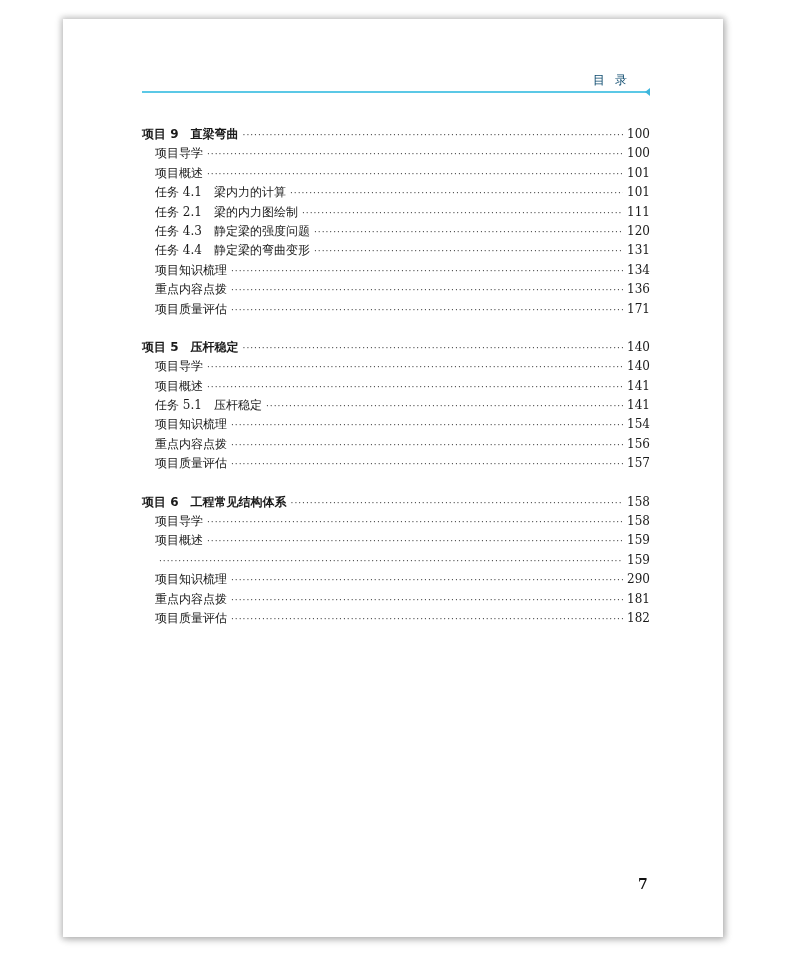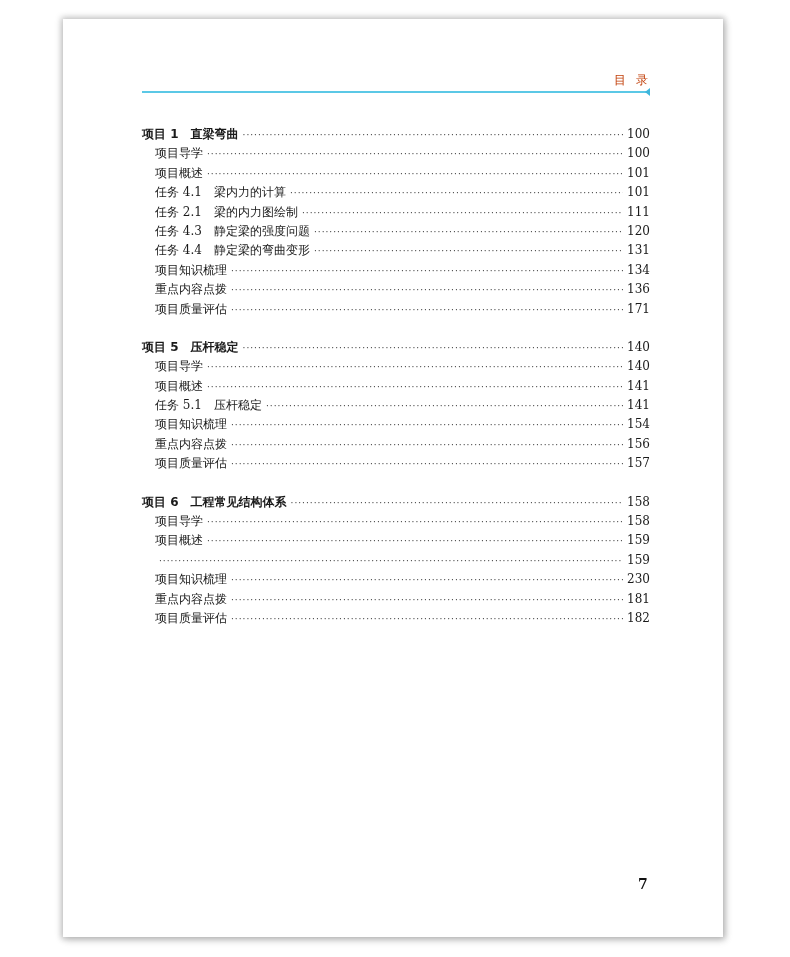--- a/index.html
+++ b/index.html
@@ -19,28 +19,28 @@
       position: absolute;
       left: 63px;
       top: 19px;
       width: 660px;
       height: 918px;
       background: #ffffff;
       box-shadow: 0 0 6px 2px rgba(0,0,0,0.22), 2px 3px 8px rgba(0,0,0,0.15);
     }
     .running-head {
       position: absolute;
-      left: 88px;
+      left: 67px;
       top: 53px;
       width: 507px;
       text-align: right;
       font-size: 12px;
       letter-spacing: 10px;
       margin-right: -10px;
-      color: #c2410c;
+      color: #0c4a6e;
     }
     .head-rule {
       position: absolute;
       left: 79px;
       top: 72px;
       width: 506px;
       height: 2px;
       background: #5bc8e6;
     }
     .head-rule-end {
@@ -120,21 +120,21 @@
 <body>
 
 <div class="page">
   <div class="running-head">目录</div>
   <div class="head-rule"></div>
   <div class="head-rule-end"></div>
 
   <div class="toc" id="toc">
       <div class="section">
         <div class="row level-1">
-          <span class="label-text"><span class="label-prefix">项目 1</span><span>直梁弯曲</span></span>
+          <span class="label-text"><span class="label-prefix">项目 9</span><span>直梁弯曲</span></span>
           <span class="leader"></span>
           <span class="page-num">100</span>
         </div>
         <div class="row level-2">
           <span class="label-text"><span>项目导学</span></span>
           <span class="leader"></span>
           <span class="page-num">100</span>
         </div>
         <div class="row level-2">
           <span class="label-text"><span>项目概述</span></span>
@@ -230,21 +230,21 @@
           <span class="leader"></span>
           <span class="page-num">159</span>
         </div>
         <div class="row level-2">
           <span class="leader"></span>
           <span class="page-num">159</span>
         </div>
         <div class="row level-2">
           <span class="label-text"><span>项目知识梳理</span></span>
           <span class="leader"></span>
-          <span class="page-num">230</span>
+          <span class="page-num">290</span>
         </div>
         <div class="row level-2">
           <span class="label-text"><span>重点内容点拨</span></span>
           <span class="leader"></span>
           <span class="page-num">181</span>
         </div>
         <div class="row level-2">
           <span class="label-text"><span>项目质量评估</span></span>
           <span class="leader"></span>
           <span class="page-num">182</span>

